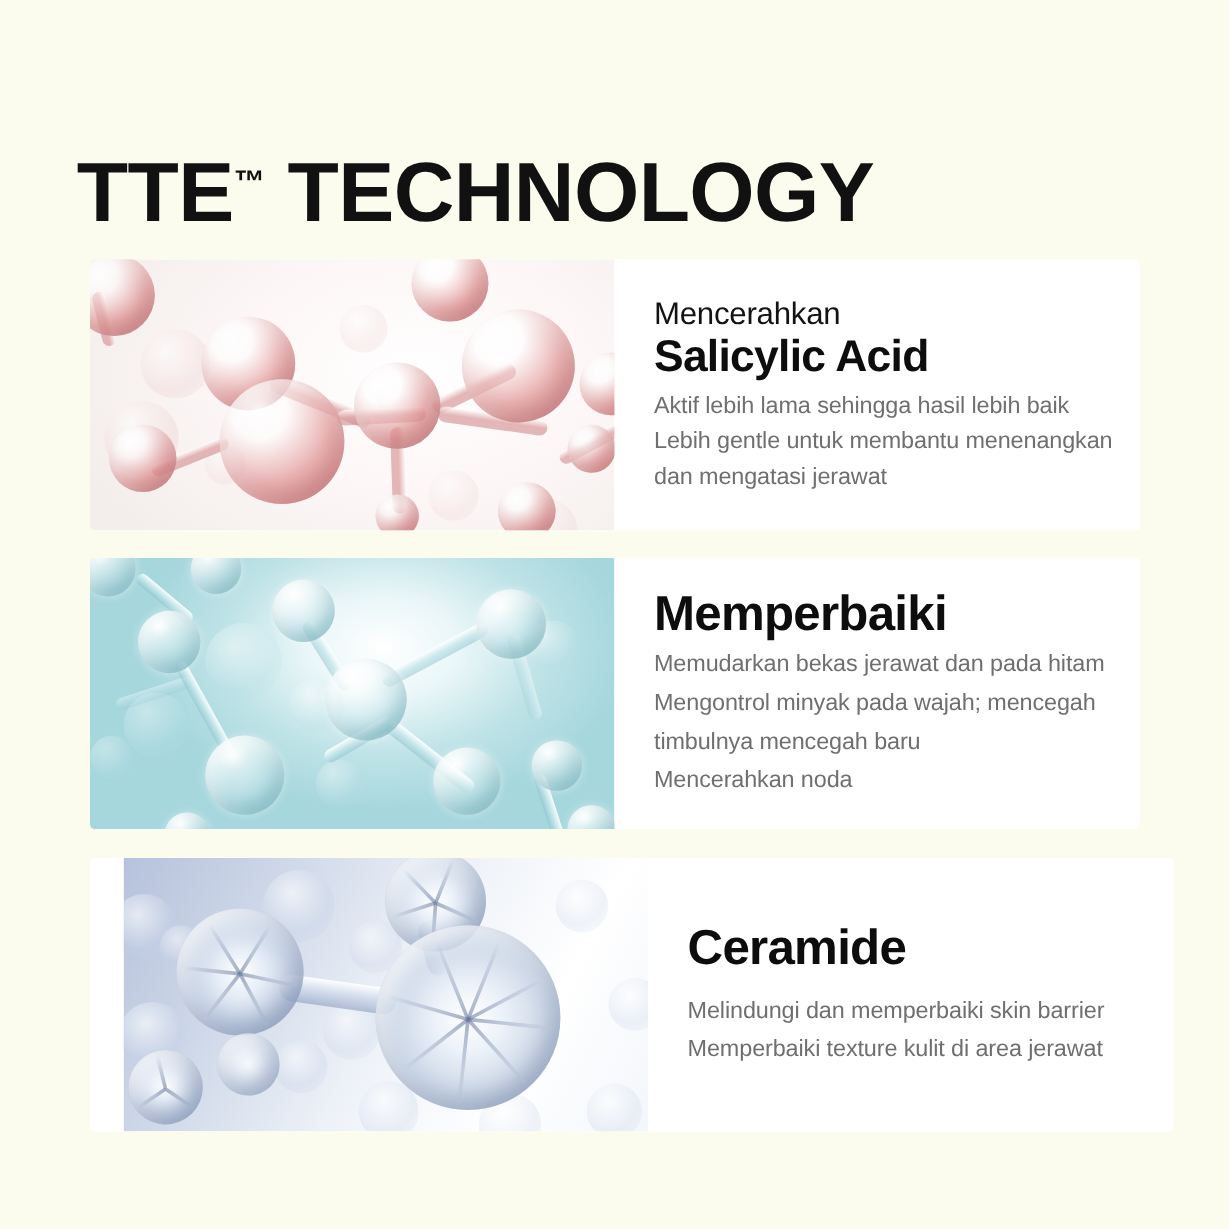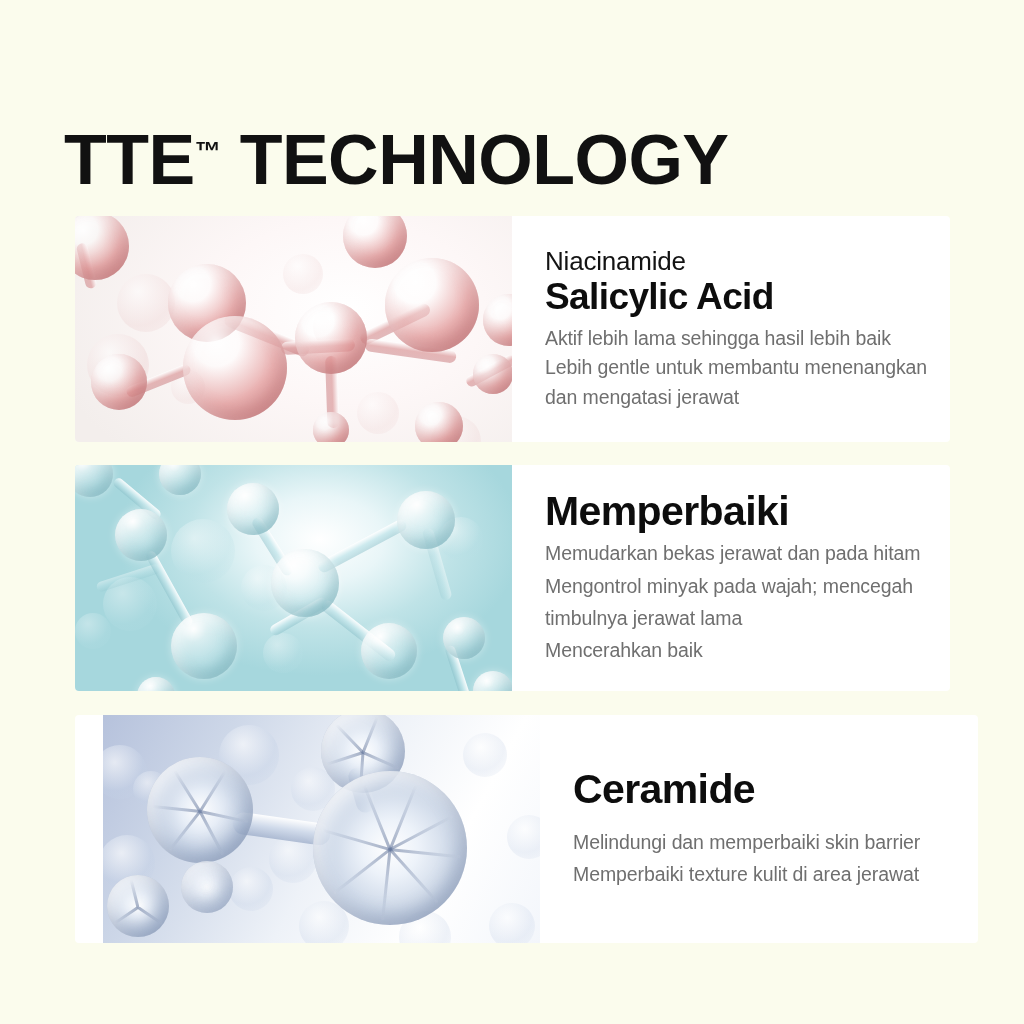--- a/index.html
+++ b/index.html
@@ -216,21 +216,21 @@
         <div class="atom p-atom" style="left:16px;  top:138px; width:56px;  height:56px;"></div>
         <div class="atom p-atom" style="left:268px; top:-12px; width:64px;  height:64px;"></div>
         <div class="atom p-atom" style="left:310px; top:42px;  width:94px;  height:94px;"></div>
         <div class="atom p-atom" style="left:408px; top:78px;  width:52px;  height:52px;"></div>
         <div class="atom p-atom" style="left:398px; top:138px; width:40px;  height:40px;"></div>
         <div class="atom p-atom" style="left:340px; top:186px; width:48px;  height:48px;"></div>
         <div class="atom p-atom" style="left:238px; top:196px; width:36px;  height:36px;"></div>
       </div>
     </div>
     <div class="card-body">
-      <div class="eyebrow">Niacinamide</div>
+      <div class="eyebrow">Mencerahkan</div>
       <div class="heading">Salicylic Acid</div>
       <div class="desc">
         <span class="desc-line">Aktif lebih lama sehingga hasil lebih baik</span>
         <span class="desc-line">Lebih gentle untuk membantu menenangkan</span>
         <span class="desc-line">dan mengatasi jerawat</span>
       </div>
     </div>
   </div>
 
   <div class="card" id="card-1">
@@ -265,22 +265,22 @@
         <div class="atom t-atom" style="left:368px; top:152px; width:42px;  height:42px;"></div>
         <div class="atom t-atom" style="left:62px;  top:212px; width:38px;  height:38px;"></div>
         <div class="atom t-atom" style="left:398px; top:206px; width:40px;  height:40px;"></div>
       </div>
     </div>
     <div class="card-body">
       <div class="heading">Memperbaiki</div>
       <div class="desc">
         <span class="desc-line">Memudarkan bekas jerawat dan pada hitam</span>
         <span class="desc-line">Mengontrol minyak pada wajah; mencegah</span>
-        <span class="desc-line">timbulnya jerawat lama</span>
-        <span class="desc-line">Mencerahkan baik</span>
+        <span class="desc-line">timbulnya mencegah baru</span>
+        <span class="desc-line">Mencerahkan noda</span>
       </div>
     </div>
   </div>
 
   <div class="card" id="card-2">
     <div class="card-media">
       <div class="scene bg-ice">
 
         <div class="atom i-ghost" style="left:-10px; top:30px;  width:54px;  height:54px; opacity:.70;"></div>
         <div class="atom i-ghost" style="left:116px; top:10px;  width:60px;  height:60px; opacity:.70;"></div>

